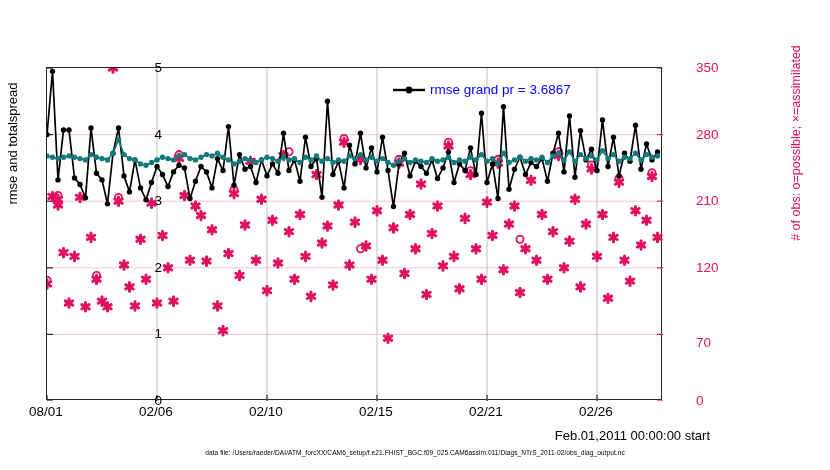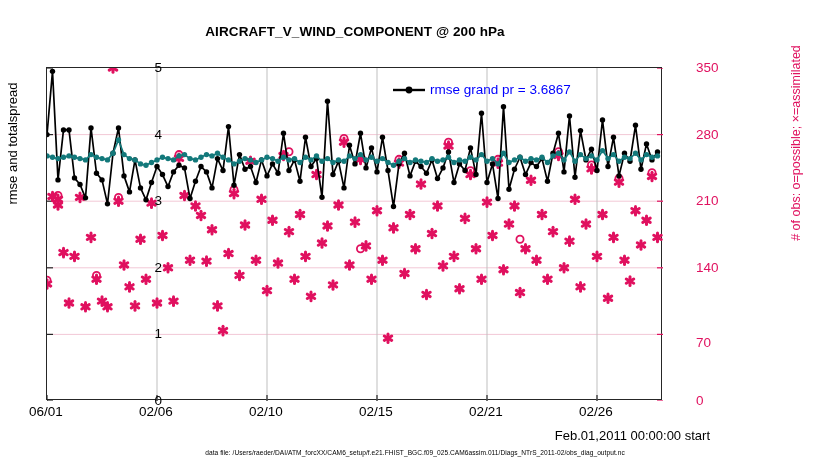--- a/index.html
+++ b/index.html
@@ -123,21 +123,20 @@
     flex: 0 0 auto;
   }
   .legend-text { color: #0000FF; }
 </style>
 </head>
 <body>
 
 <div id="figure">
 
   <div class="title-block">
-    <div class="title-line2">AIRCRAFT_V_WIND_COMPONENT @ 200 hPa</div>
   </div>
 
   <div id="plot-area">
     <svg id="plot-svg" width="616" height="333">
         <line x1="0" y1="266.4" x2="616" y2="266.4" stroke="#F2C8D6" stroke-width="1"></line>
         <line x1="0" y1="199.79999999999998" x2="616" y2="199.79999999999998" stroke="#F2C8D6" stroke-width="1"></line>
         <line x1="0" y1="133.20000000000002" x2="616" y2="133.20000000000002" stroke="#F2C8D6" stroke-width="1"></line>
         <line x1="0" y1="66.59999999999997" x2="616" y2="66.59999999999997" stroke="#F2C8D6" stroke-width="1"></line>
         <line x1="110" y1="0" x2="110" y2="333" stroke="#BFBFBF" stroke-width="1"></line>
         <line x1="220" y1="0" x2="220" y2="333" stroke="#BFBFBF" stroke-width="1"></line>
@@ -1094,27 +1093,27 @@
       <div class="ytick-left" style="top: 400px;">0</div>
       <div class="ytick-left" style="top: 333.4px;">1</div>
       <div class="ytick-left" style="top: 266.8px;">2</div>
       <div class="ytick-left" style="top: 200.2px;">3</div>
       <div class="ytick-left" style="top: 133.6px;">4</div>
       <div class="ytick-left" style="top: 67px;">5</div>
     </div>
   <div id="ytick-right-group">
       <div class="ytick-right" style="top: 400px;">0</div>
       <div class="ytick-right" style="top: 342px;">70</div>
-      <div class="ytick-right" style="top: 266.8px;">140</div>
+      <div class="ytick-right" style="top: 266.8px;">120</div>
       <div class="ytick-right" style="top: 200.2px;">210</div>
       <div class="ytick-right" style="top: 133.6px;">280</div>
       <div class="ytick-right" style="top: 67px;">350</div>
     </div>
   <div id="xtick-group">
-      <div class="xtick" style="left: 46px;">06/01</div>
+      <div class="xtick" style="left: 46px;">08/01</div>
       <div class="xtick" style="left: 156px;">02/06</div>
       <div class="xtick" style="left: 266px;">02/10</div>
       <div class="xtick" style="left: 376px;">02/15</div>
       <div class="xtick" style="left: 486px;">02/21</div>
       <div class="xtick" style="left: 596px;">02/26</div>
     </div>
 
   <div class="xlabel">Feb.01,2011 00:00:00 start</div>
 
   <div class="legend">

